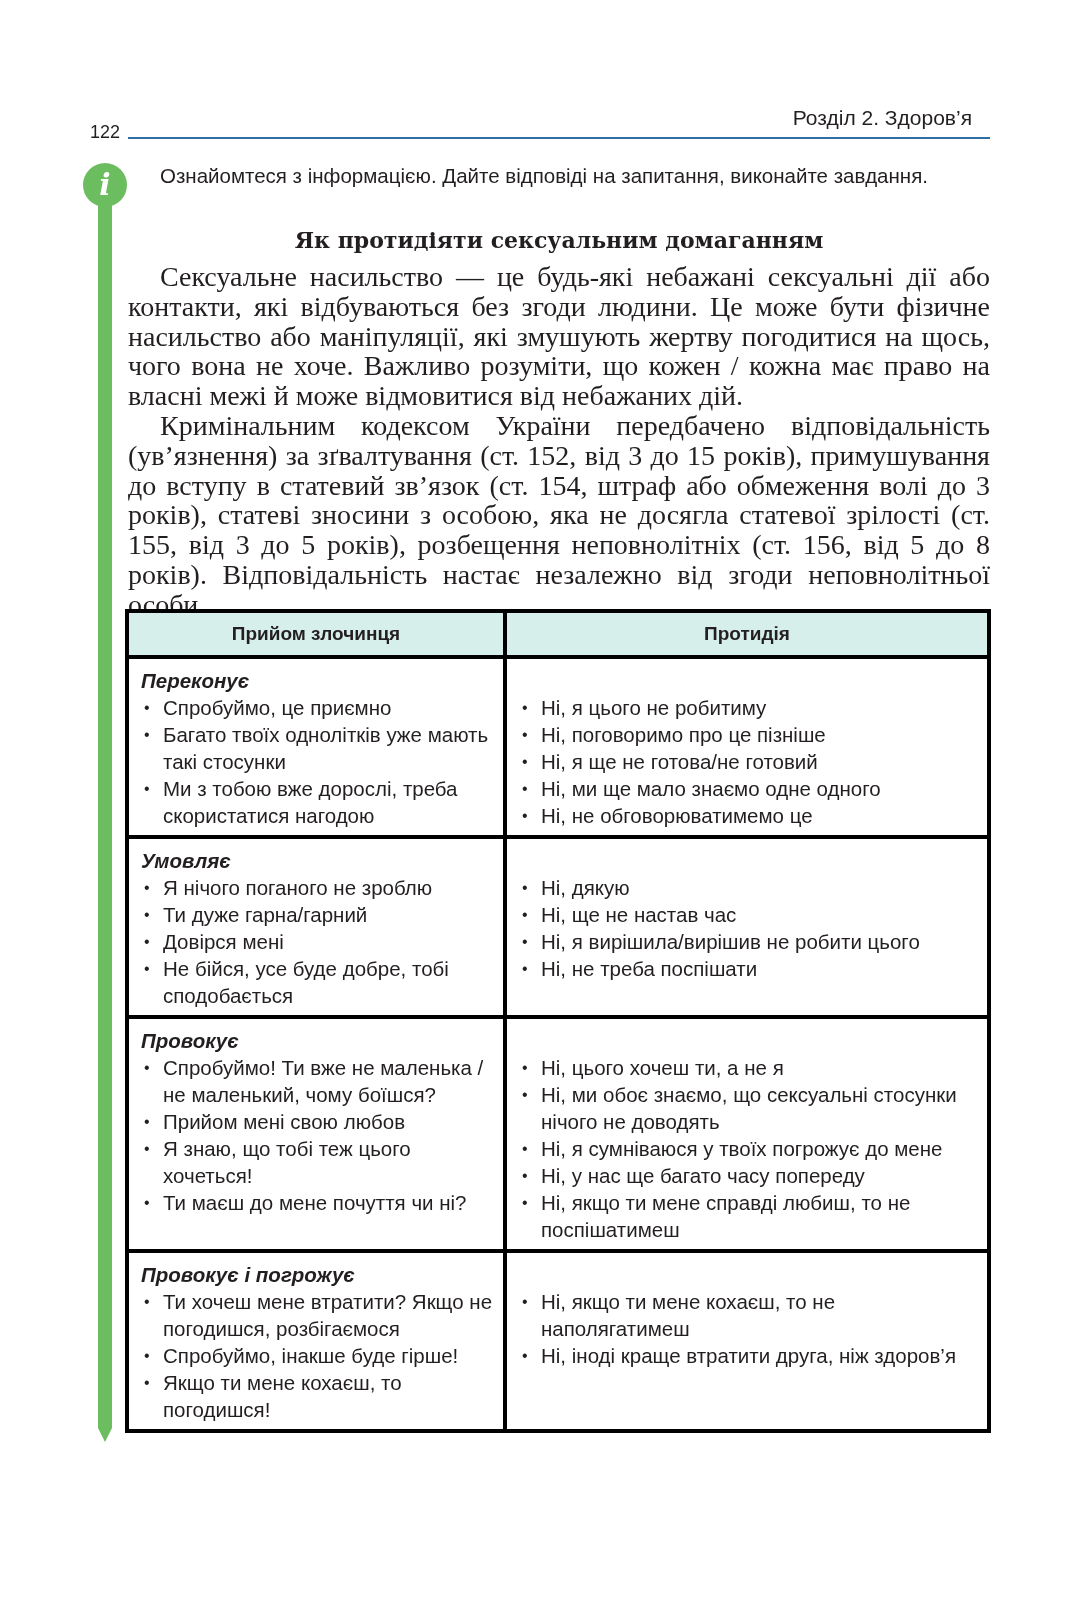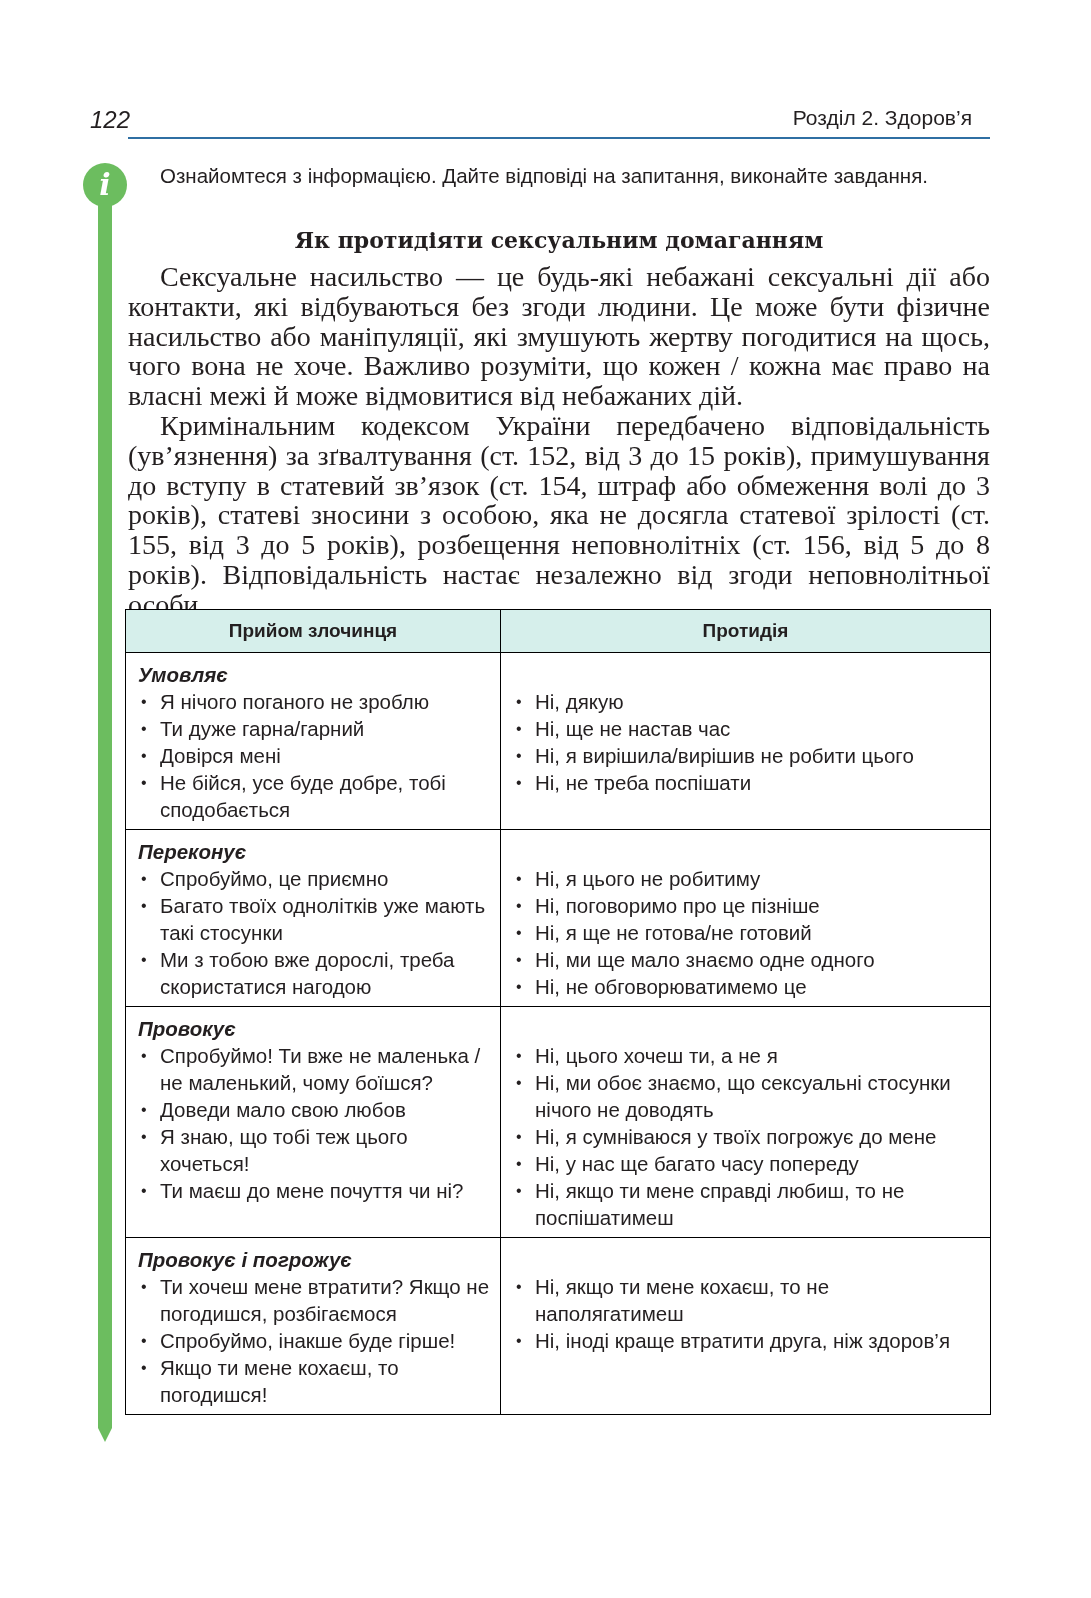--- a/index.html
+++ b/index.html
@@ -1,37 +1,37 @@
 <!DOCTYPE html>
 <html><head>
 <meta charset="utf-8">
 <style>
   html, body { margin: 0; padding: 0; background: #ffffff; }
   body { width: 1091px; height: 1598px; position: relative; overflow: hidden; color: #231f20; }
 
   .page-header { position: absolute; left: 90px; top: 106px; width: 900px; height: 32px; }
-  .page-number { position: absolute; left: 0; top: 0; font-family: "Liberation Sans", sans-serif; font-size: 24px; font-style: italic; }
+  .page-number { position: absolute; left: 0; top: 16px; font-family: "Liberation Sans", sans-serif; font-size: 18px; }
   .header-rule { position: absolute; left: 38px; right: 0; top: 31px; height: 2px; background: #2f6fa3; }
   .section-title { position: absolute; right: 18px; top: 0; font-family: "Liberation Sans", sans-serif; font-size: 21px; }
 
   .info-rail { position: absolute; left: 83px; top: 163px; width: 46px; }
   .info-circle { position: absolute; left: 0; top: 0; width: 44px; height: 44px; border-radius: 50%; background: #6cbd5f; }
   .info-glyph { position: absolute; left: 0; top: 0; width: 44px; height: 44px; color: #ffffff; font-family: "DejaVu Serif", serif; font-style: italic; font-weight: bold; font-size: 30px; text-align: center; line-height: 44px; }
   .info-stem { position: absolute; left: 98px; top: 200px; width: 14px; height: 1228px; background: #6cbd5f; }
   .info-arrow { position: absolute; left: 98px; top: 1428px; width: 0; height: 0; border-left: 7px solid transparent; border-right: 7px solid transparent; border-top: 14px solid #6cbd5f; }
 
   .instruction { position: absolute; left: 160px; top: 163px; width: 829px; font-family: "Liberation Sans", sans-serif; font-size: 20.5px; line-height: 26px; text-align: justify; }
 
   .article-title { position: absolute; left: 128px; top: 225px; width: 862px; text-align: center; font-family: "DejaVu Serif", serif; font-weight: bold; font-size: 22px; line-height: 30px; }
 
   .body-text { position: absolute; left: 128px; top: 262px; width: 862px; font-family: "Liberation Serif", serif; font-size: 28px; line-height: 29.8px; text-align: justify; }
   .body-text p { margin: 0; text-indent: 32px; }
 
   .crime-table { position: absolute; left: 125px; top: 609px; width: 866px; border-collapse: collapse; font-family: "Liberation Sans", sans-serif; font-size: 20.5px; }
-  .crime-table th, .crime-table td { border: 1px solid #000000; vertical-align: top; }
+  .crime-table th, .crime-table td { border: 4px solid #000000; vertical-align: top; }
   .crime-table th { background: #d6efeb; height: 42px; font-weight: bold; font-size: 19px; text-align: center; vertical-align: middle; padding: 0; }
   .crime-table th.col-tactic { width: 374px; }
   .crime-table td { padding: 8px 10px 6px 12px; line-height: 27px; }
   .tactic-name { font-weight: bold; font-style: italic; display: block; }
   .bullets { list-style: none; margin: 0; padding: 0; }
   .bullets li { position: relative; padding-left: 22px; }
   .bullets li::before { content: "\2022"; position: absolute; left: 3px; top: 0; font-size: 16px; }
   .response-cell { padding-top: 35px !important; }
   .response-cell .bullets li { padding-left: 22px; }
 </style>
@@ -64,62 +64,62 @@
 <table class="crime-table">
   <thead>
     <tr>
       <th class="col-tactic">Прийом злочинця</th>
       <th>Протидія</th>
     </tr>
   </thead>
   <tbody id="table-body">
       <tr>
         <td>
+          <span class="tactic-name">Переконує</span>
+          <ul class="bullets">
+            <li>Спробуймо, це приємно</li>
+            <li>Багато твоїх однолітків уже мають такі стосунки</li>
+            <li>Ми з тобою вже дорослі, треба скористатися нагодою</li>
+          </ul>
+        </td>
+        <td class="response-cell">
+          <ul class="bullets">
+            <li>Ні, я цього не робитиму</li>
+            <li>Ні, поговоримо про це пізніше</li>
+            <li>Ні, я ще не готова/не готовий</li>
+            <li>Ні, ми ще мало знаємо одне одного</li>
+            <li>Ні, не обговорюватимемо це</li>
+          </ul>
+        </td>
+      </tr>
+      <tr>
+        <td>
           <span class="tactic-name">Умовляє</span>
           <ul class="bullets">
             <li>Я нічого поганого не зроблю</li>
             <li>Ти дуже гарна/гарний</li>
             <li>Довірся мені</li>
             <li>Не бійся, усе буде добре, тобі сподобається</li>
           </ul>
         </td>
         <td class="response-cell">
           <ul class="bullets">
             <li>Ні, дякую</li>
             <li>Ні, ще не настав час</li>
             <li>Ні, я вирішила/вирішив не робити цього</li>
             <li>Ні, не треба поспішати</li>
           </ul>
         </td>
       </tr>
       <tr>
         <td>
-          <span class="tactic-name">Переконує</span>
-          <ul class="bullets">
-            <li>Спробуймо, це приємно</li>
-            <li>Багато твоїх однолітків уже мають такі стосунки</li>
-            <li>Ми з тобою вже дорослі, треба скористатися нагодою</li>
-          </ul>
-        </td>
-        <td class="response-cell">
-          <ul class="bullets">
-            <li>Ні, я цього не робитиму</li>
-            <li>Ні, поговоримо про це пізніше</li>
-            <li>Ні, я ще не готова/не готовий</li>
-            <li>Ні, ми ще мало знаємо одне одного</li>
-            <li>Ні, не обговорюватимемо це</li>
-          </ul>
-        </td>
-      </tr>
-      <tr>
-        <td>
           <span class="tactic-name">Провокує</span>
           <ul class="bullets">
             <li>Спробуймо! Ти вже не маленька / не маленький, чому боїшся?</li>
-            <li>Доведи мало свою любов</li>
+            <li>Прийом мені свою любов</li>
             <li>Я знаю, що тобі теж цього хочеться!</li>
             <li>Ти маєш до мене почуття чи ні?</li>
           </ul>
         </td>
         <td class="response-cell">
           <ul class="bullets">
             <li>Ні, цього хочеш ти, а не я</li>
             <li>Ні, ми обоє знаємо, що сексуальні стосунки нічого не доводять</li>
             <li>Ні, я сумніваюся у твоїх погрожує до мене</li>
             <li>Ні, у нас ще багато часу попереду</li>

